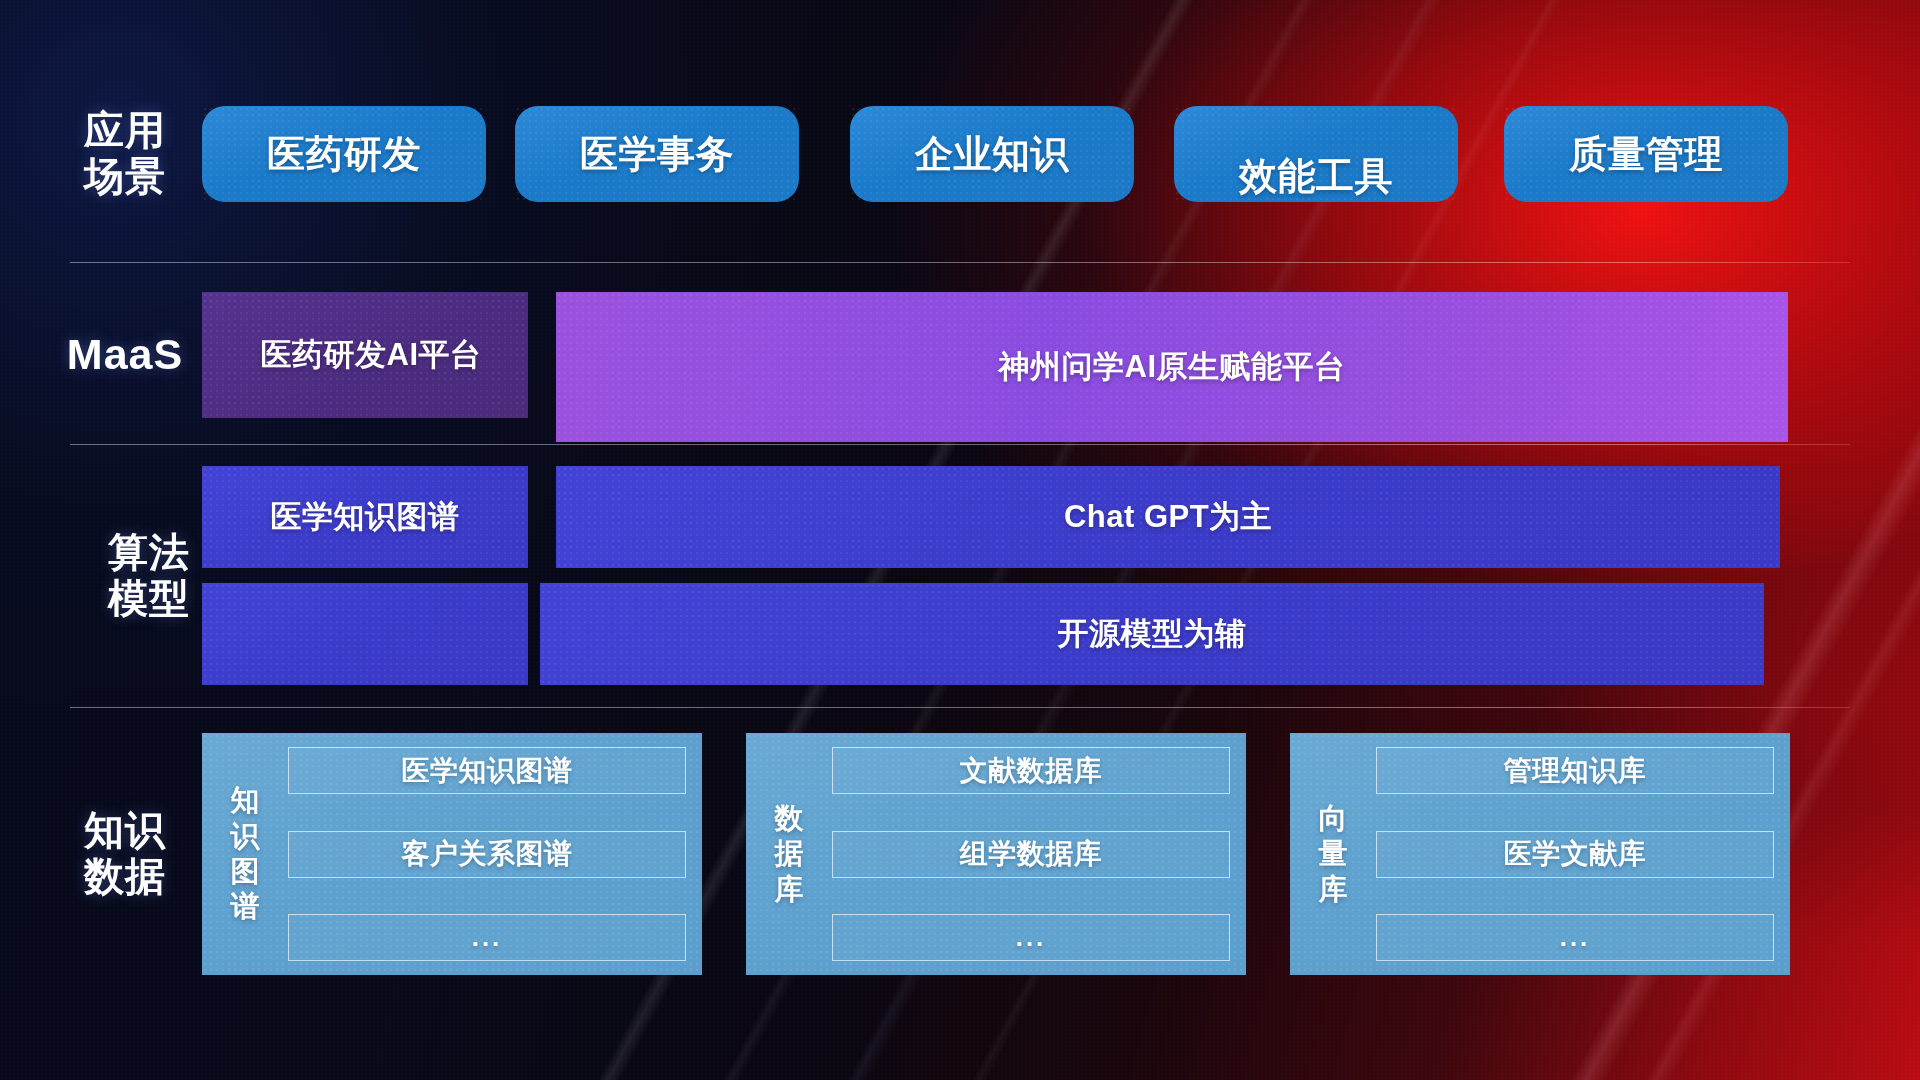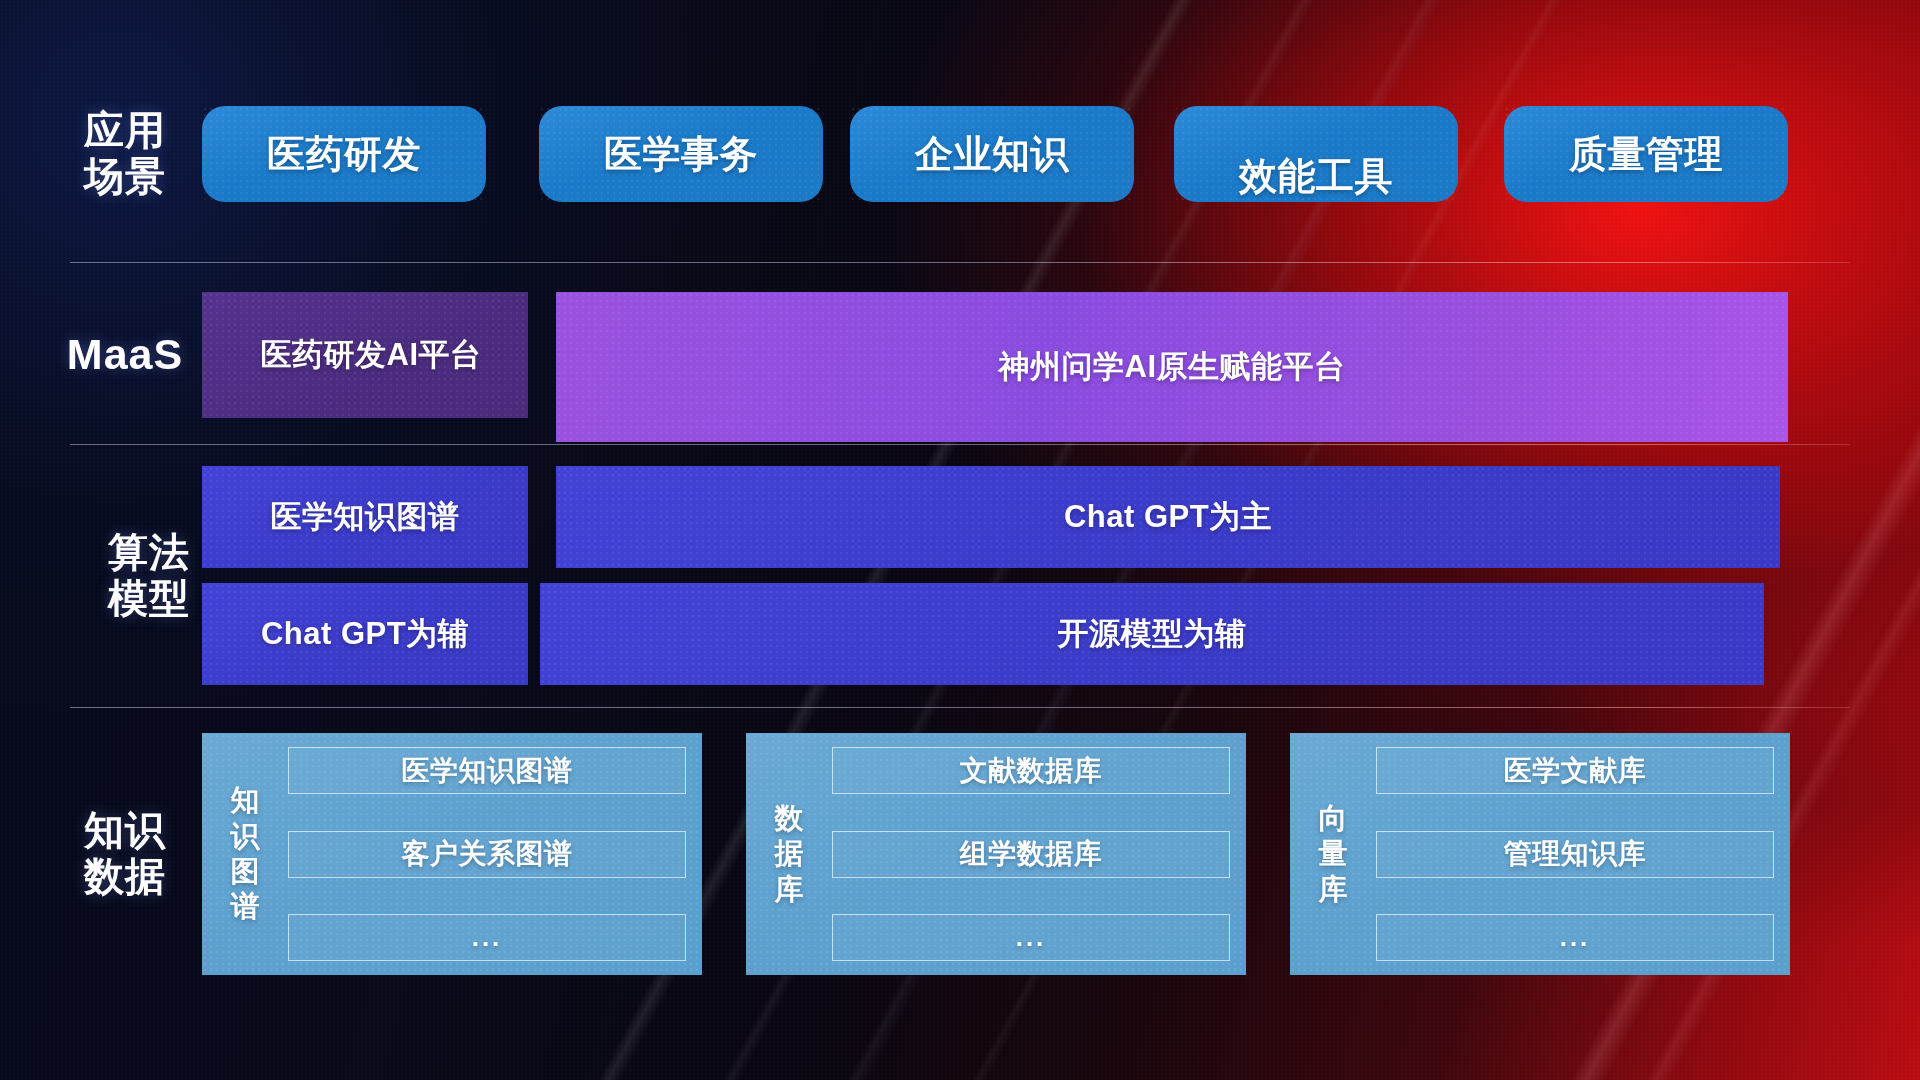--- a/index.html
+++ b/index.html
@@ -181,21 +181,21 @@
   <div class="noise"></div>
 
   <div class="row" style="top:106px; height:96px;">
     <div class="rail" style="white-space:pre-line;">应用
 场景</div>
     <div class="content">
       <div class="card app-card" style="left:-48px; width:284px;">
         <div class="dots-bg"></div>
         <span>医药研发</span>
       </div>
-      <div class="card app-card" style="left:289px; width:284px;">
+      <div class="card app-card" style="left:265px; width:284px;">
         <div class="dots-bg"></div>
         <span>医学事务</span>
       </div>
       <div class="card app-card" style="left:600px; width:284px;">
         <div class="dots-bg"></div>
         <span>企业知识</span>
       </div>
       <div class="card app-card" style="left:924px; width:284px;align-items:flex-end;">
         <div class="dots-bg"></div>
         <span>效能工具</span>
@@ -228,21 +228,20 @@
   <div class="row" style="top:466px; height:220px;">
     <div class="rail" style="white-space:pre-line;padding-left:48px;">算法
 模型</div>
     <div class="content">
       <div class="card algo" style="left:-48px; top:0; width:326px; height:102px;">
         <div class="dots-bg"></div>
         <span>医学知识图谱</span>
       </div>
       <div class="card algo" style="left:-48px; top:117px; width:326px; height:102px;">
         <div class="dots-bg"></div>
-        <span>Chat GPT为辅</span>
       </div>
       <div class="card algo" style="left:306px; top:0; width:1224px; height:102px;">
         <div class="dots-bg"></div>
         <span>Chat GPT为主</span>
       </div>
       <div class="card algo" style="left:290px; top:117px; width:1224px; height:102px;">
         <div class="dots-bg"></div>
         <span>开源模型为辅</span>
       </div>
     </div>
@@ -285,21 +284,21 @@
       </div>
 
       <div class="kgroup" style="left:1040px; width:500px;">
         <div class="dots-bg"></div>
         <div class="kgroup-label">
             <div>向</div>
             <div>量</div>
             <div>库</div>
           </div>
         <div class="kgroup-items">
+          <div class="kitem">管理知识库</div>
           <div class="kitem">医学文献库</div>
-          <div class="kitem">管理知识库</div>
           <div class="kitem ellipsis">...</div>
         </div>
       </div>
 
     </div>
   </div>
 </div>
 
 </body></html>

